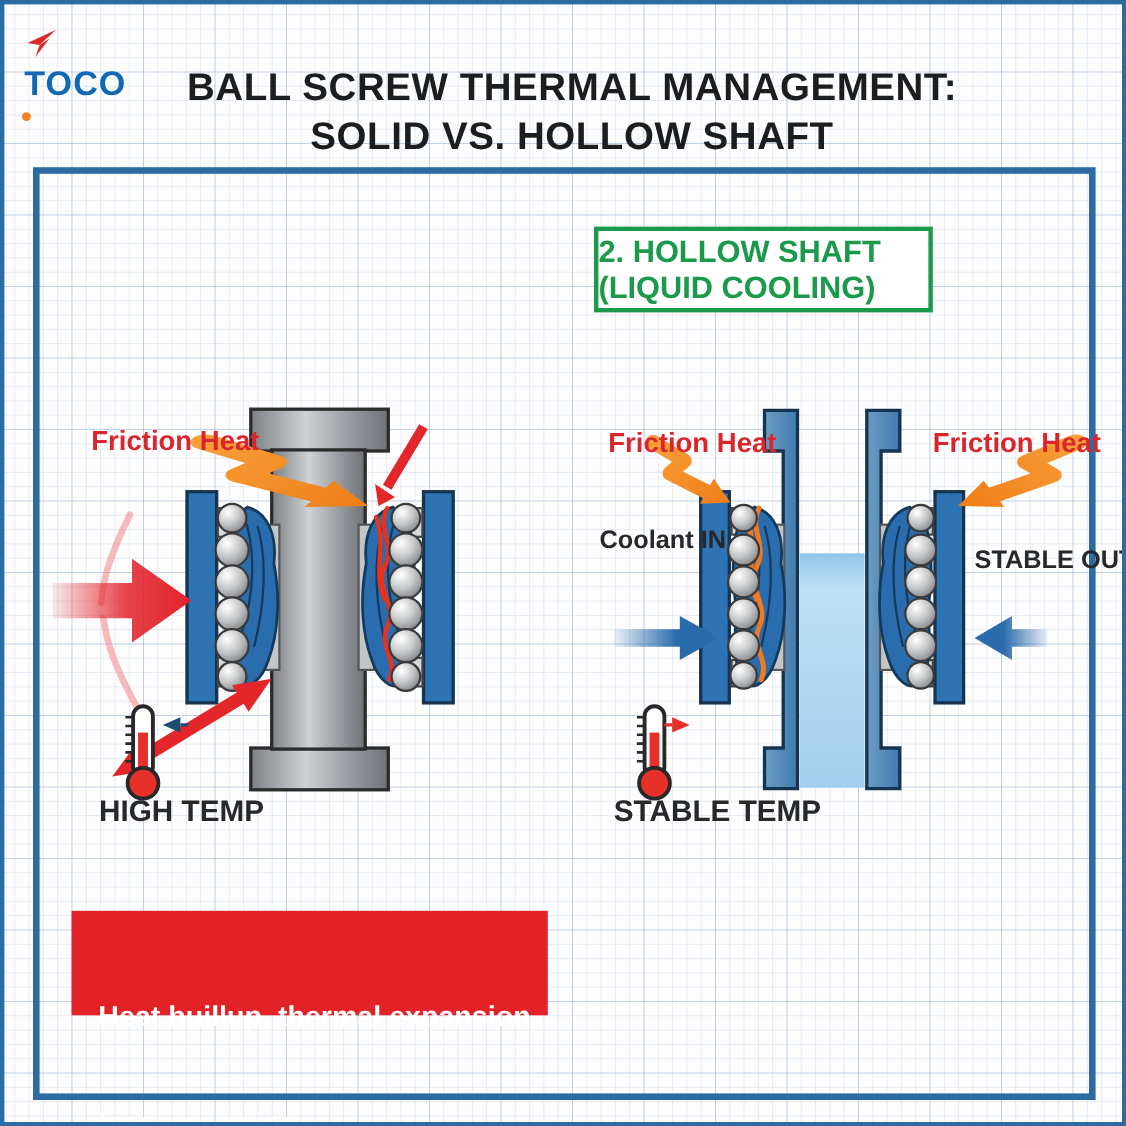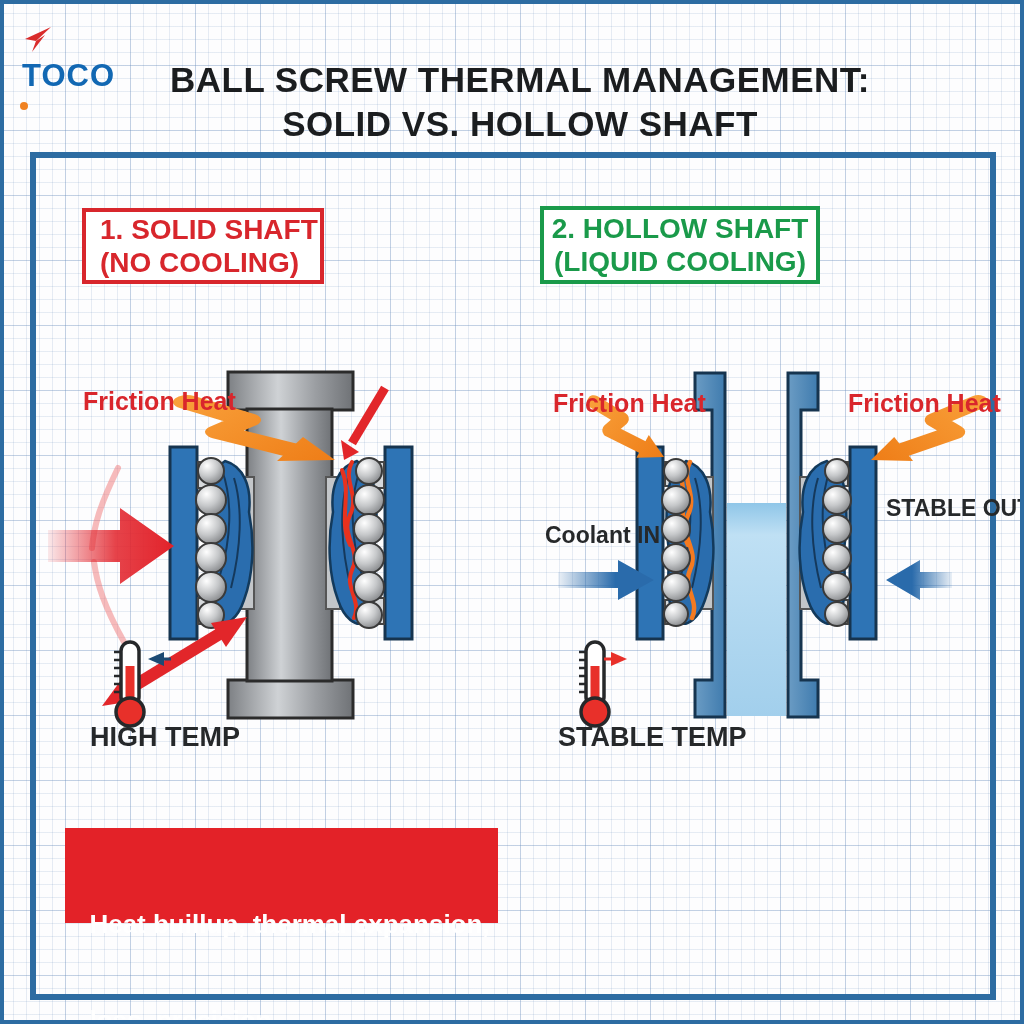--- a/index.html
+++ b/index.html
@@ -15,21 +15,21 @@
     background-size:65px 65px,65px 65px,13px 13px,13px 13px;
   }
   .outer-frame{position:absolute;inset:0;border:4px solid #2d6ca2;pointer-events:none;}
   .main-box{position:absolute;left:30px;top:152px;width:966px;height:848px;border:6px solid #2d6ca2;box-sizing:border-box;}
   .logo{position:absolute;left:22px;top:26px;display:flex;gap:4px;flex-direction:column;}
   .logo-text{font-size:31px;font-weight:bold;color:#1268b3;letter-spacing:1px;}
   .logo-dot{width:8px;height:8px;border-radius:50%;background:#f08221;align-self:flex-start;margin-top:4px;margin-left:-2px;}
   .title{position:absolute;left:16px;right:0;top:58px;text-align:center;color:#1b1d1f;font-weight:bold;font-size:35px;line-height:1.26;letter-spacing:.5px;}
   .head-box{position:absolute;box-sizing:border-box;background:#fff;font-weight:bold;line-height:1.18;display:flex;flex-direction:column;justify-content:center;}
   .head-box.red{left:82px;top:208px;width:242px;height:76px;border:4px solid #d8262c;color:#d8262c;font-size:28px;padding-left:14px;}
-  .head-box.green{left:540px;top:206px;width:280px;height:78px;border:4px solid #1a9a4a;color:#1a9a4a;font-size:28px;text-align:center;}
+  .head-box.green{left:540px;top:206px;width:308px;height:78px;border:4px solid #1a9a4a;color:#1a9a4a;font-size:28px;}
   .lbl{position:absolute;font-weight:bold;white-space:nowrap;}
   .lbl.red{color:#d9262c;font-size:25px;margin-top:32px;}
   .lbl.dark{color:#26282a;font-size:23px;}
   .lbl.temp{color:#26282a;font-size:27px;}
   .art{position:absolute;left:0;top:0;pointer-events:none;}
   .banner{position:absolute;top:828px;height:95px;display:flex;align-items:center;gap:18px;padding-left:16px;box-sizing:border-box;}
   .banner.red{left:65px;width:433px;background:#e32228;flex-direction:column;}
   .banner.green{left:527px;width:437px;background:#149447;}
   .banner-text{color:#fff;font-weight:bold;font-size:26px;line-height:1.22;white-space:pre-wrap;}
 </style>
@@ -47,24 +47,20 @@
     <span class="logo-dot"></span>
   </div>
 
   <div class="title">
     <div>BALL SCREW THERMAL MANAGEMENT:</div>
     <div>SOLID VS. HOLLOW SHAFT</div>
   </div>
 
   <div class="main-box"></div>
 
-  <div class="head-box red">
-    <div>1. SOLID SHAFT</div>
-    <div>(NO COOLING)</div>
-  </div>
   <div class="head-box green">
     <div>2. HOLLOW SHAFT</div>
     <div>(LIQUID COOLING)</div>
   </div>
 
   <svg class="art" width="1024" height="1024" viewBox="0 0 1024 1024">
     <defs>
       <linearGradient id="shaftH" x1="0" y1="0" x2="1" y2="0">
         <stop offset="0" stop-color="#7d8084"></stop>
           <stop offset="0.4" stop-color="#cfd2d5"></stop>
@@ -221,21 +217,21 @@
         <use href="#thermo" transform="translate(595,712)"></use>
         <polygon points="611,652 627,659 611,666" fill="#e8302a"></polygon>
         <path d="M604,659 h7" stroke="#e8302a" stroke-width="3"></path>
       </g>
     </g>
   </svg>
 
   <div class="lbl red" style="left:83px;top:355px;">Friction Heat</div>
   <div class="lbl red" style="left:553px;top:357px;">Friction Heat</div>
   <div class="lbl red" style="left:848px;top:357px;">Friction Heat</div>
-  <div class="lbl dark" style="left:545px;top:522px;text-align:center;">Coolant IN</div>
+  <div class="lbl dark" style="left:545px;top:477px;text-align:center;">Coolant IN</div>
   <div class="lbl dark" style="left:886px;top:495px;">STABLE OUT</div>
   <div class="lbl temp" style="left:90px;top:722px;">HIGH TEMP</div>
   <div class="lbl temp" style="left:558px;top:722px;">STABLE TEMP</div>
 
   <div class="banner red">
     <svg width="58" height="58" viewBox="0 0 58 58">
       <circle cx="29" cy="29" r="24" fill="none" stroke="#ffffff" stroke-width="5"></circle>
       <path d="M19,19 L39,39 M39,19 L19,39" stroke="#ffffff" stroke-width="7" stroke-linecap="round"></path>
     </svg>
     <div class="banner-text">

